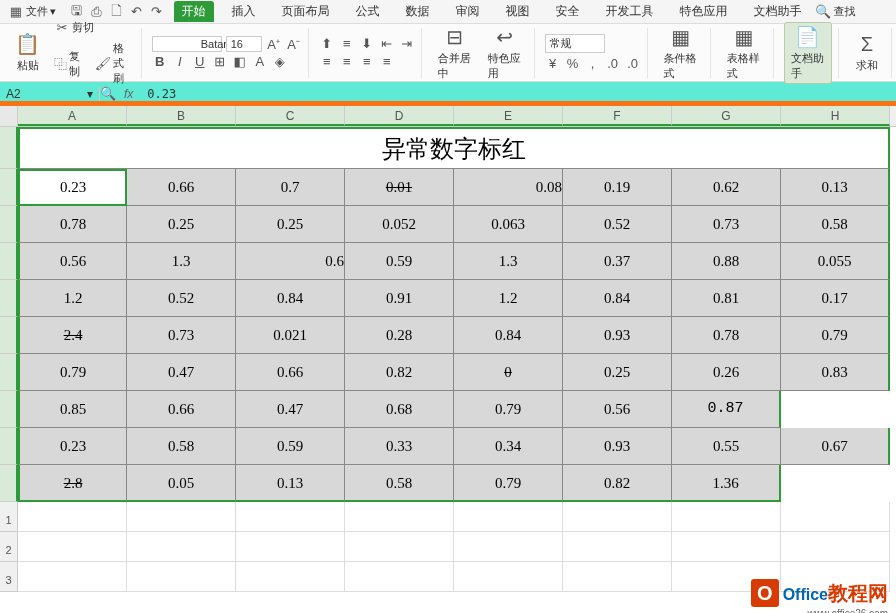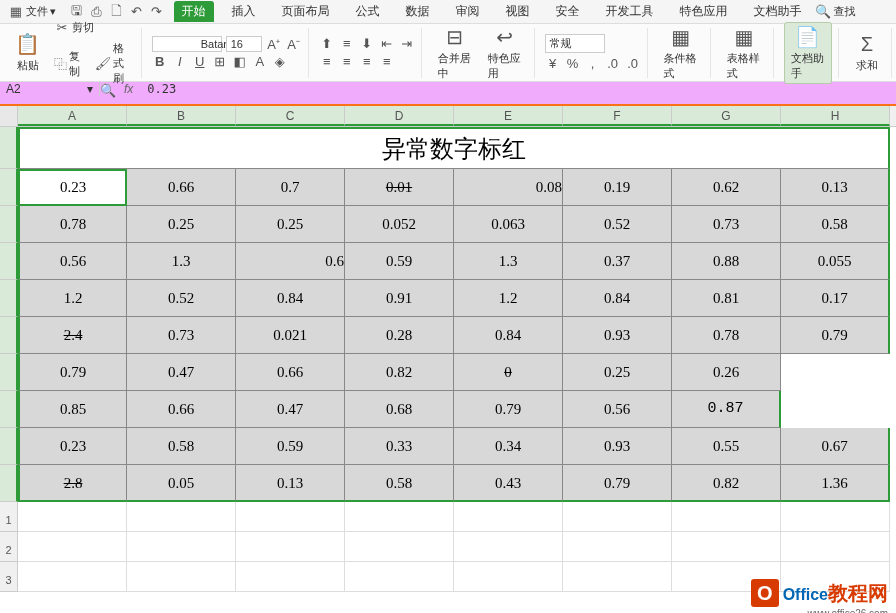--- a/index.html
+++ b/index.html
@@ -19,21 +19,21 @@
 .btn { display: flex; align-items: center; gap: 2px; padding: 2px 4px; font-size: 11px; color: #333; border-radius: 2px; }
 .ic { width: 16px; height: 16px; display: inline-flex; align-items: center; justify-content: center; font-size: 13px; color: #555; }
 .big { flex-direction: column; font-size: 11px; padding: 2px 6px; }
 .big .ic { width: 24px; height: 24px; font-size: 20px; }
 .font-box, .size-box { border: 1px solid #ccc; background: #fff; padding: 1px 4px; font-size: 11px; }
 .font-box { width: 70px; padding-left: 48px; } .size-box { width: 36px; }
 .combo { border: 1px solid #ccc; background: #fff; padding: 1px 4px; font-size: 11px; width: 60px; }
 .highlighted { background: #dbe9d8; border: 1px solid #b5cda9; border-radius: 3px; }
 
 
-.fbar { display: flex; align-items: flex-start; height: 24px; border-bottom: 2px solid #f97316; background: #f0abfc; }
+.fbar { display: flex; align-items: flex-end; height: 24px; border-bottom: 5px solid #f97316; background: #5eead4; }
 .namebox { width: 100px; border-right: 1px solid #ccc; padding: 0 6px; font-size: 12px; display: flex; align-items: center; justify-content: space-between; }
 .fx { padding: 0 8px; color: #666; font-style: italic; }
 .fval { padding: 0 6px; font-family: monospace; }
 
 
 .sheet { position: relative; }
 .headers { display: flex; background: #f0f0f0; border-bottom: 1px solid #ccc; }
 .corner { width: 18px; height: 20px; border-right: 1px solid #ccc; background: #e8e8e8; }
 .ch { height: 20px; border-right: 1px solid #ccc; text-align: center; line-height: 20px; font-size: 12px; color: #555; }
 .sel-col-range { background: #d9ead9; border-bottom: 2px solid #2e9b39; }
@@ -303,20 +303,21 @@
           <div class="cell sel-border-right" style="width: 109px;">0.79</div>
         </div>
         <div class="data-row">
           <div class="cell first-col" style="width: 109px;">0.79</div>
           <div class="cell" style="width: 109px;">0.47</div>
           <div class="cell" style="width: 109px;">0.66</div>
           <div class="cell" style="width: 109px;">0.82</div>
           <div class="cell red" style="width: 109px;">0</div>
           <div class="cell" style="width: 109px;">0.25</div>
           <div class="cell" style="width: 109px;">0.26</div>
+          <div class="cell sel-border-right" style="width: 109px;">0.83</div>
         </div>
         <div class="data-row">
           <div class="cell first-col" style="width: 109px;">0.85</div>
           <div class="cell" style="width: 109px;">0.66</div>
           <div class="cell" style="width: 109px;">0.47</div>
           <div class="cell" style="width: 109px;">0.68</div>
           <div class="cell" style="width: 109px;">0.79</div>
           <div class="cell" style="width: 109px;">0.56</div>
           <div class="cell sel-border-right" style="width: 109px; font-family: Liberation Mono, monospace;">0.87</div>
         </div>
@@ -328,21 +329,20 @@
           <div class="cell" style="width: 109px;">0.34</div>
           <div class="cell" style="width: 109px;">0.93</div>
           <div class="cell" style="width: 109px;">0.55</div>
           <div class="cell sel-border-right" style="width: 109px;">0.67</div>
         </div>
         <div class="data-row">
           <div class="cell first-col sel-border-bottom red" style="width: 109px;">2.8</div>
           <div class="cell sel-border-bottom" style="width: 109px;">0.05</div>
           <div class="cell sel-border-bottom" style="width: 109px;">0.13</div>
           <div class="cell sel-border-bottom" style="width: 109px;">0.58</div>
-          <div class="cell sel-border-bottom" style="width: 109px;">0.43</div>
           <div class="cell sel-border-bottom" style="width: 109px;">0.79</div>
           <div class="cell sel-border-bottom" style="width: 109px;">0.82</div>
           <div class="cell sel-border-right sel-border-bottom" style="width: 109px;">1.36</div>
         </div>
         <div class="empty-row">
           <div class="ecell" style="width: 109px;"></div>
           <div class="ecell" style="width: 109px;"></div>
           <div class="ecell" style="width: 109px;"></div>
           <div class="ecell" style="width: 109px;"></div>
           <div class="ecell" style="width: 109px;"></div>

